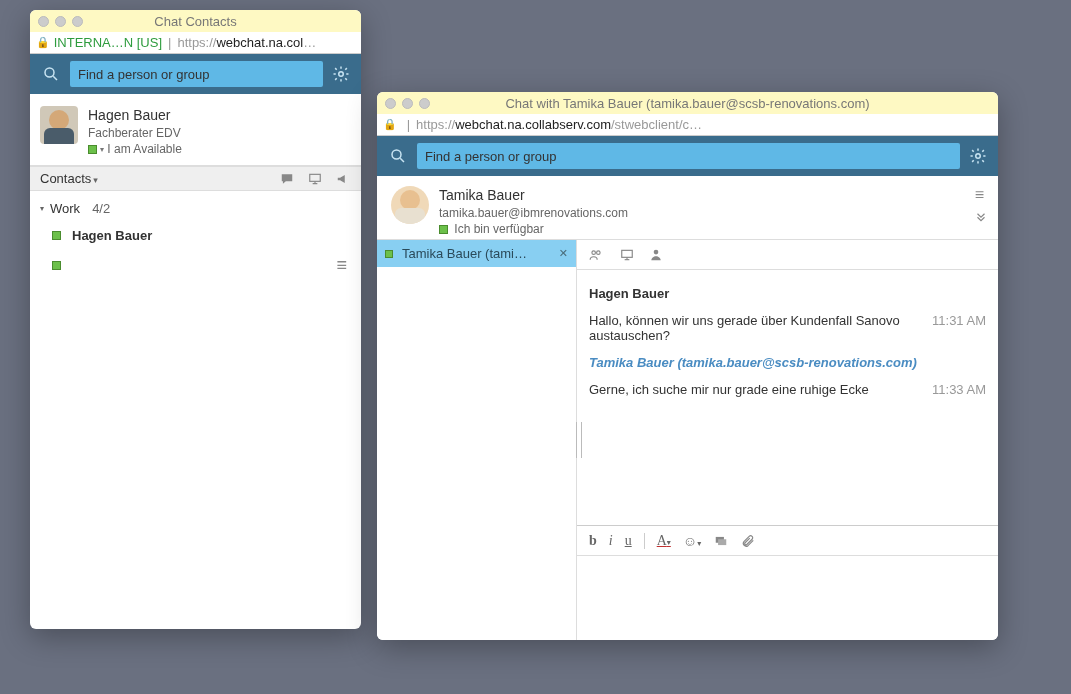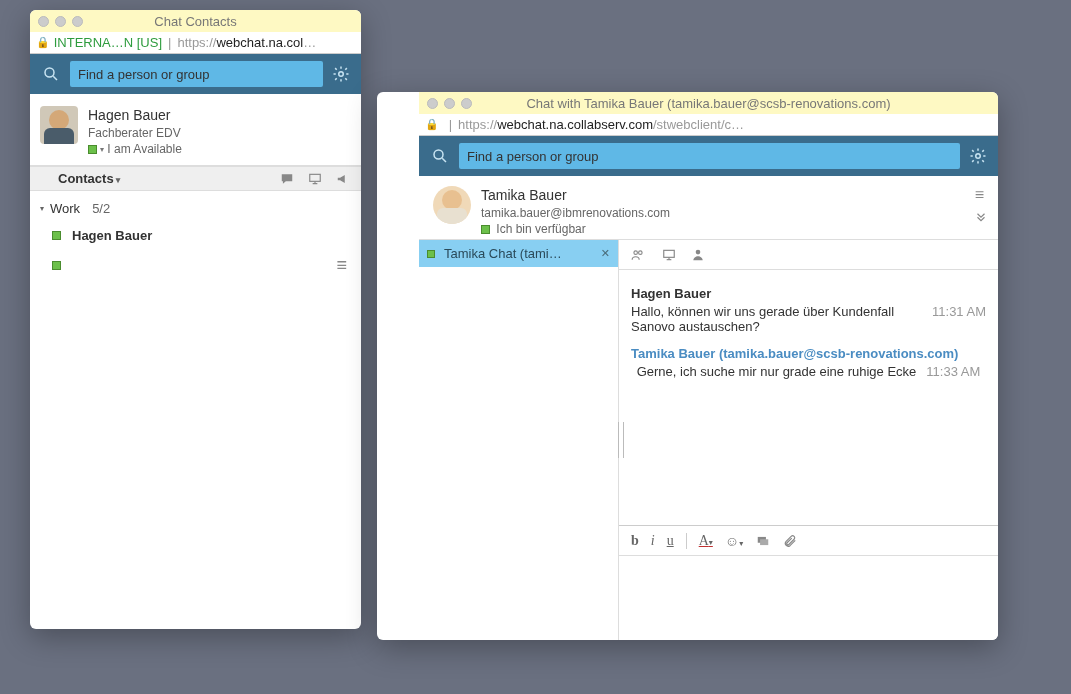--- a/index.html
+++ b/index.html
@@ -67,21 +67,21 @@
   .profile-name { font-size:14px; color:#333; margin-bottom:2px;}
   .status-sq { display:inline-block; width:9px; height:9px; background:#6cc04a; border:1px solid #4a8c2e; vertical-align:middle; margin-right:3px;}
   .status-chevron { font-size:8px; color:#777; vertical-align:middle;}
 
   
   .contacts-hdr {
     display:flex; align-items:center; justify-content:space-between;
     background:#efefef; border-top:1px solid #ddd; border-bottom:1px solid #ddd;
     padding:4px 10px; font-size:13px;
   }
-  .contacts-hdr .label { font-weight:bold; color:#333;margin-left:18px;}
+  .contacts-hdr .label { font-weight:normal; color:#333;}
   .contacts-hdr .label .caret { font-size:9px; color:#666; margin-left:2px;}
   .hdr-icons { display:flex; gap:12px; color:#888; font-size:14px;}
 
   
   .contact-section { padding:4px 10px; font-size:13px;}
   .section-row { display:flex; align-items:center; gap:6px; padding:6px 0; color:#333;}
   .section-row .tri { font-size:8px; color:#666;}
   .section-count { color:#666;}
   .contact-item { display:flex; align-items:center; gap:8px; padding:6px 4px 6px 12px; font-size:13px; color:#333;}
   .contact-item .more { margin-left:auto; color:#888; font-size:18px;}
@@ -97,22 +97,22 @@
   .chat-tab {
     background:#88cff2; color:#2a4a5a; font-size:13px; padding:6px 8px;
     display:flex; align-items:center; gap:6px; position:relative;
   }
   .chat-tab .close { margin-left:auto; color:#4a6c7a; font-size:11px;}
 
   .chat-main { flex:1; display:flex; flex-direction:column; position:relative;}
   .chat-toolbar { height:30px; border-bottom:1px solid #ddd; display:flex; align-items:center; gap:14px; padding:0 10px; color:#888; font-size:15px;}
   .messages { flex:1; padding:10px 12px; font-size:13px; color:#333;}
   .msg-sender { font-weight:bold; margin-top:6px;}
-  .msg-sender.blue { color:#4a8cc2; font-weight:bold;}
-  .msg-row { display:flex; justify-content:center; margin-top:3px;}
+  .msg-sender.blue { color:#4a8cc2; font-weight:bold;font-style:italic;}
+  .msg-row { display:flex; justify-content:space-between; margin-top:12px;}
   .msg-time { color:#999; font-size:13px; white-space:nowrap; padding-left:10px;}
 
   .compose-wrap { border-top:1px solid #ccc;}
   .format-bar { height:30px; border-bottom:1px solid #ddd; display:flex; align-items:center; gap:12px; padding:0 12px; color:#666; font-size:14px;}
   .format-bar .b { font-weight:bold; font-family:serif;}
   .format-bar .i { font-style:italic; font-family:serif;}
   .format-bar .u { text-decoration:underline; font-family:serif;}
   .format-bar .vr { width:1px; height:16px; background:#ccc;}
   .compose-input { height:84px; background:#fff;}
 
@@ -198,36 +198,36 @@
             <path d="M3 10v4h4l8 5V5l-8 5H3z"></path>
           </svg>
       </span>
     </div>
   </div>
 
   <div class="contact-section">
     <div class="section-row">
       <span class="tri">▾</span>
       <span>Work</span>
-      <span class="section-count" style="margin-left:6px;">5/2</span>
+      <span class="section-count" style="margin-left:6px;">4/2</span>
     </div>
 
     <div class="contact-item">
       <span class="status-sq"></span>
       <span style="font-weight:bold;">Hagen Bauer</span>
     </div>
 
     <div class="contact-item">
       <span class="status-sq" style="background:#6cc04a"></span>
       <span class="more">≡</span>
     </div>
   </div>
 </div>
 
-<div class="window" style="left:377px; top:92px; width:621px; height:548px;padding-left:42px;">
+<div class="window" style="left:377px; top:92px; width:621px; height:548px;">
 
   <div class="titlebar">
     <div class="traffic">
       <span></span>
       <span></span>
       <span></span>
     </div>
     <div class="titlebar-title">Chat with Tamika Bauer (tamika.bauer@scsb-renovations.com)</div>
   </div>
 
@@ -276,21 +276,21 @@
           <polyline points="6 9 12 15 18 9"></polyline>
           <polyline points="6 3 12 9 18 3"></polyline>
         </svg>
     </div>
   </div>
 
   <div class="chat-body">
     <div class="chat-tabs">
       <div class="chat-tab">
         <span class="status-sq" style="width:8px;height:8px;"></span>
-        <span>Tamika Chat (tami…</span>
+        <span>Tamika Bauer (tami…</span>
         <span class="close">✕</span>
       </div>
     </div>
 
     <div class="chat-main">
       <div class="handle"></div>
 
       <div class="chat-toolbar">
         <span>
           <svg width="18" height="14" viewBox="0 0 24 24" fill="none" stroke="#888" stroke-width="2">

